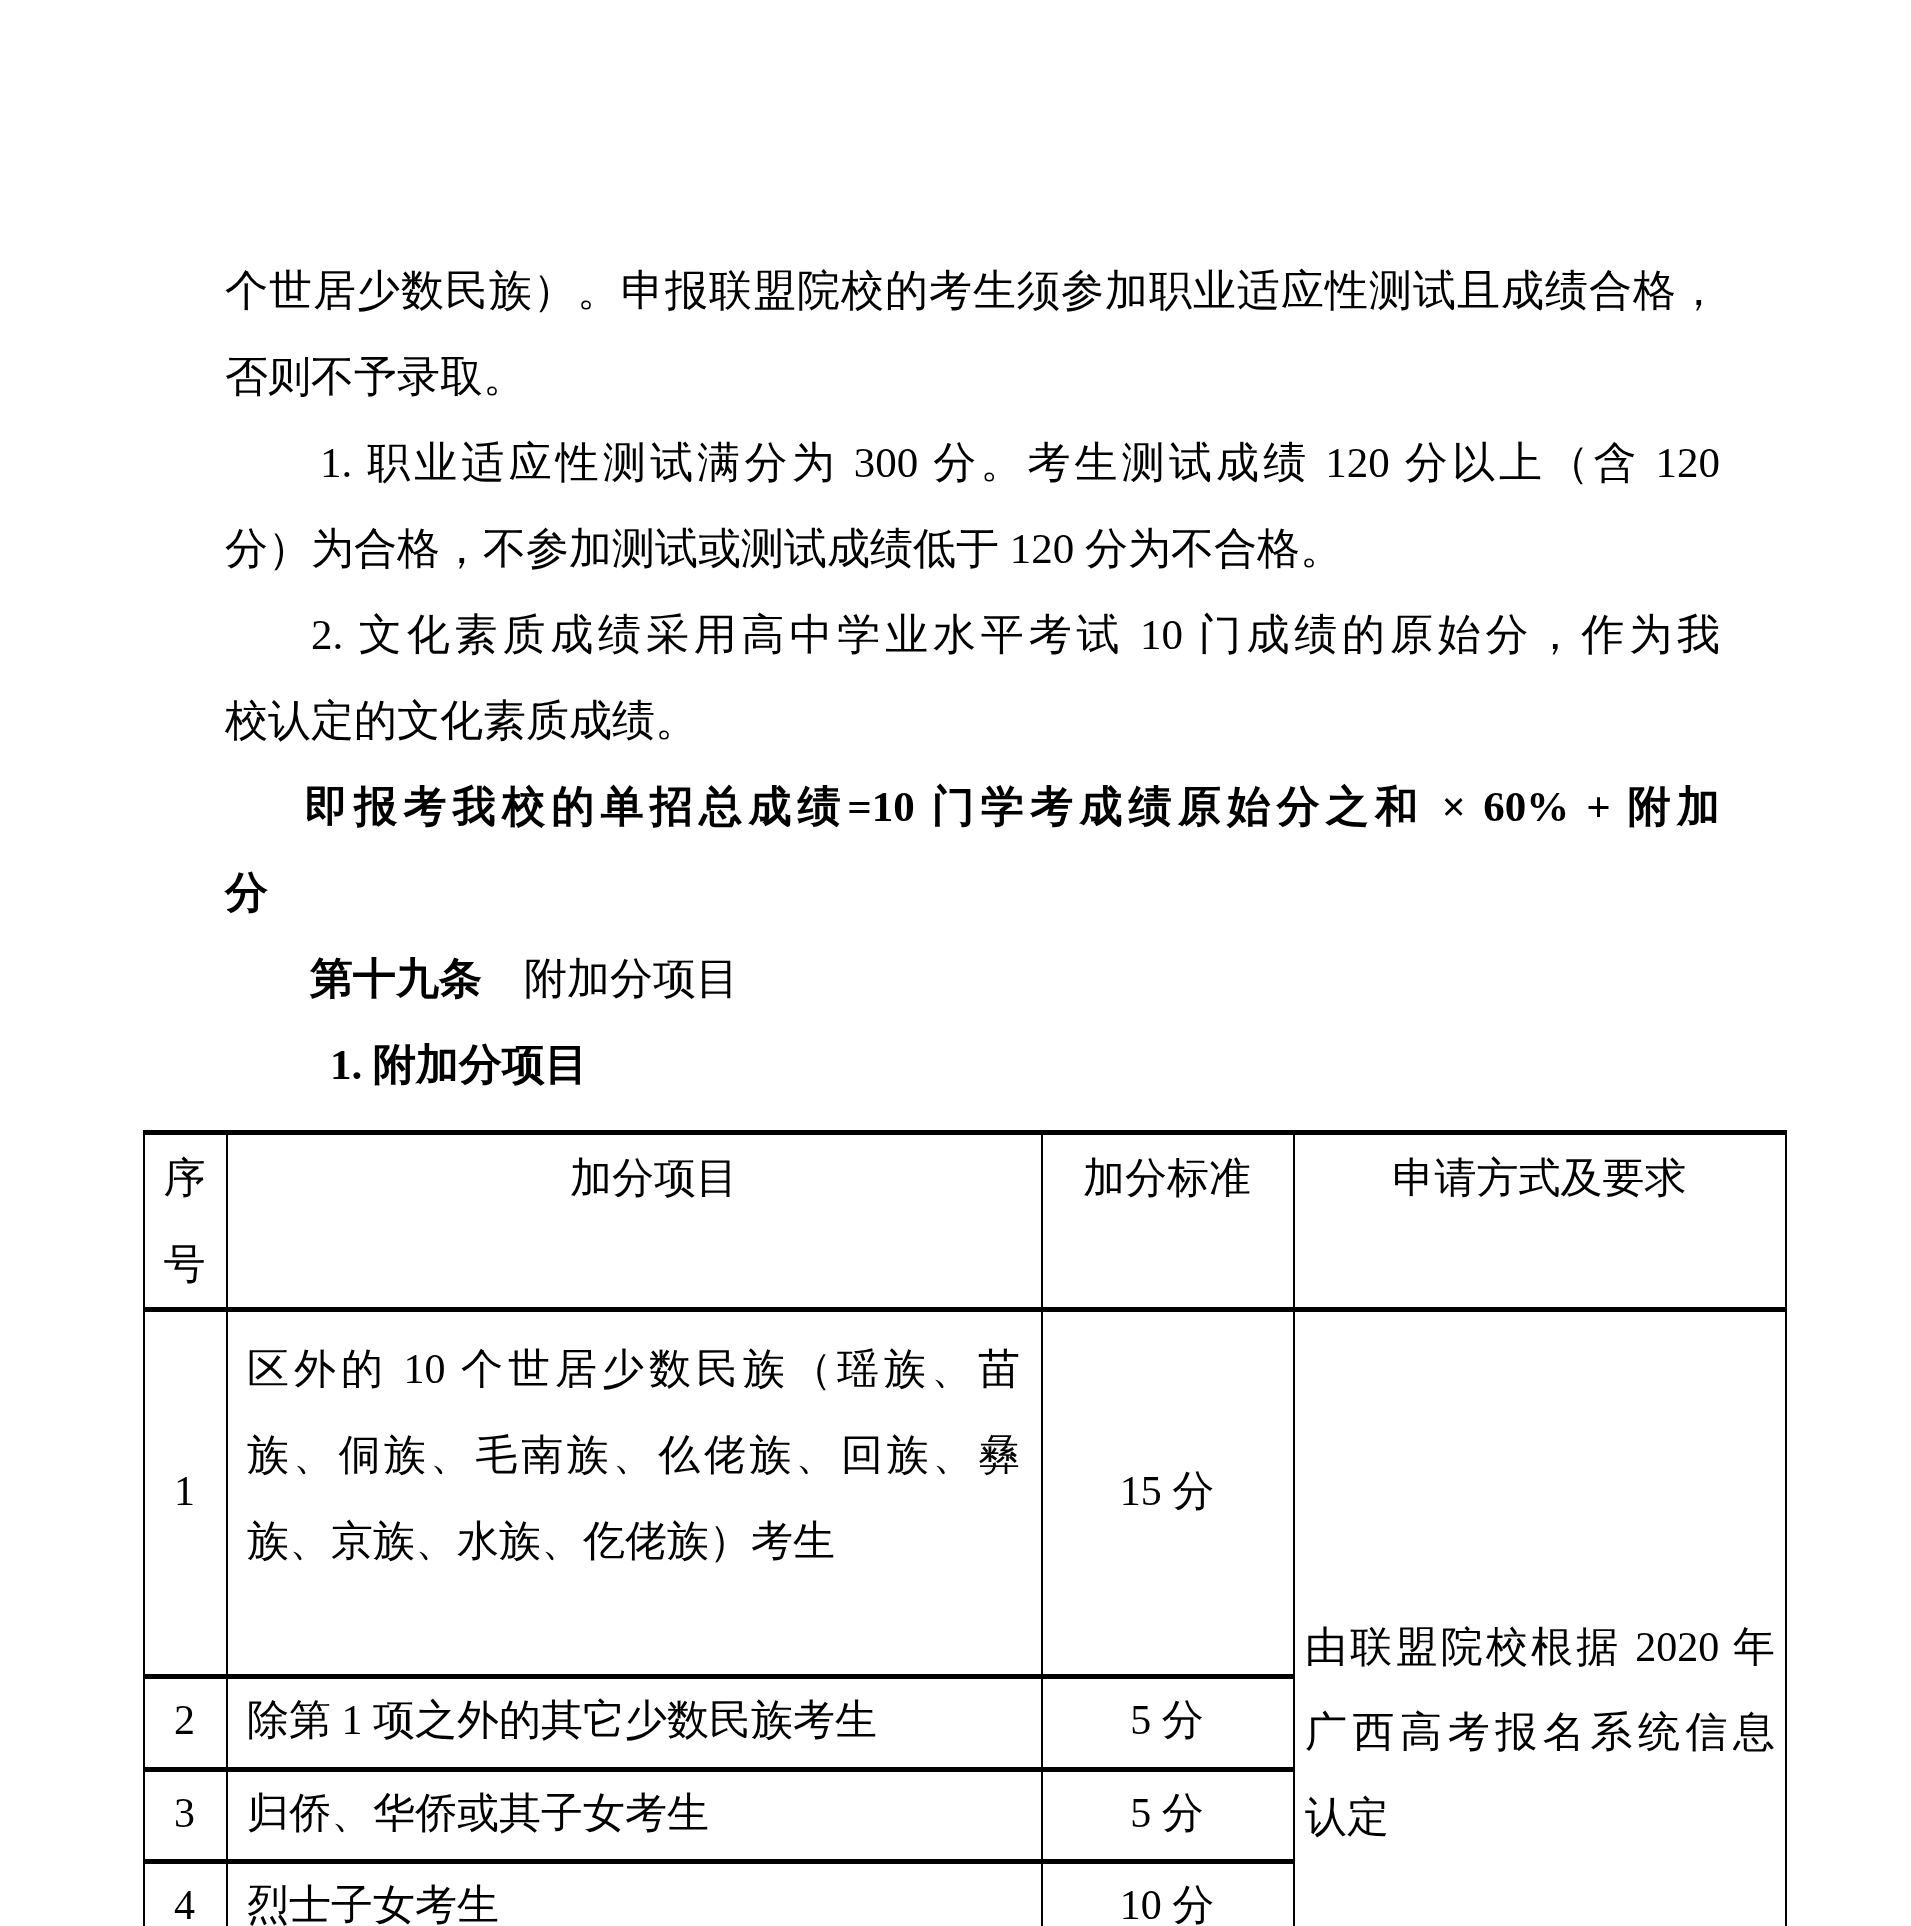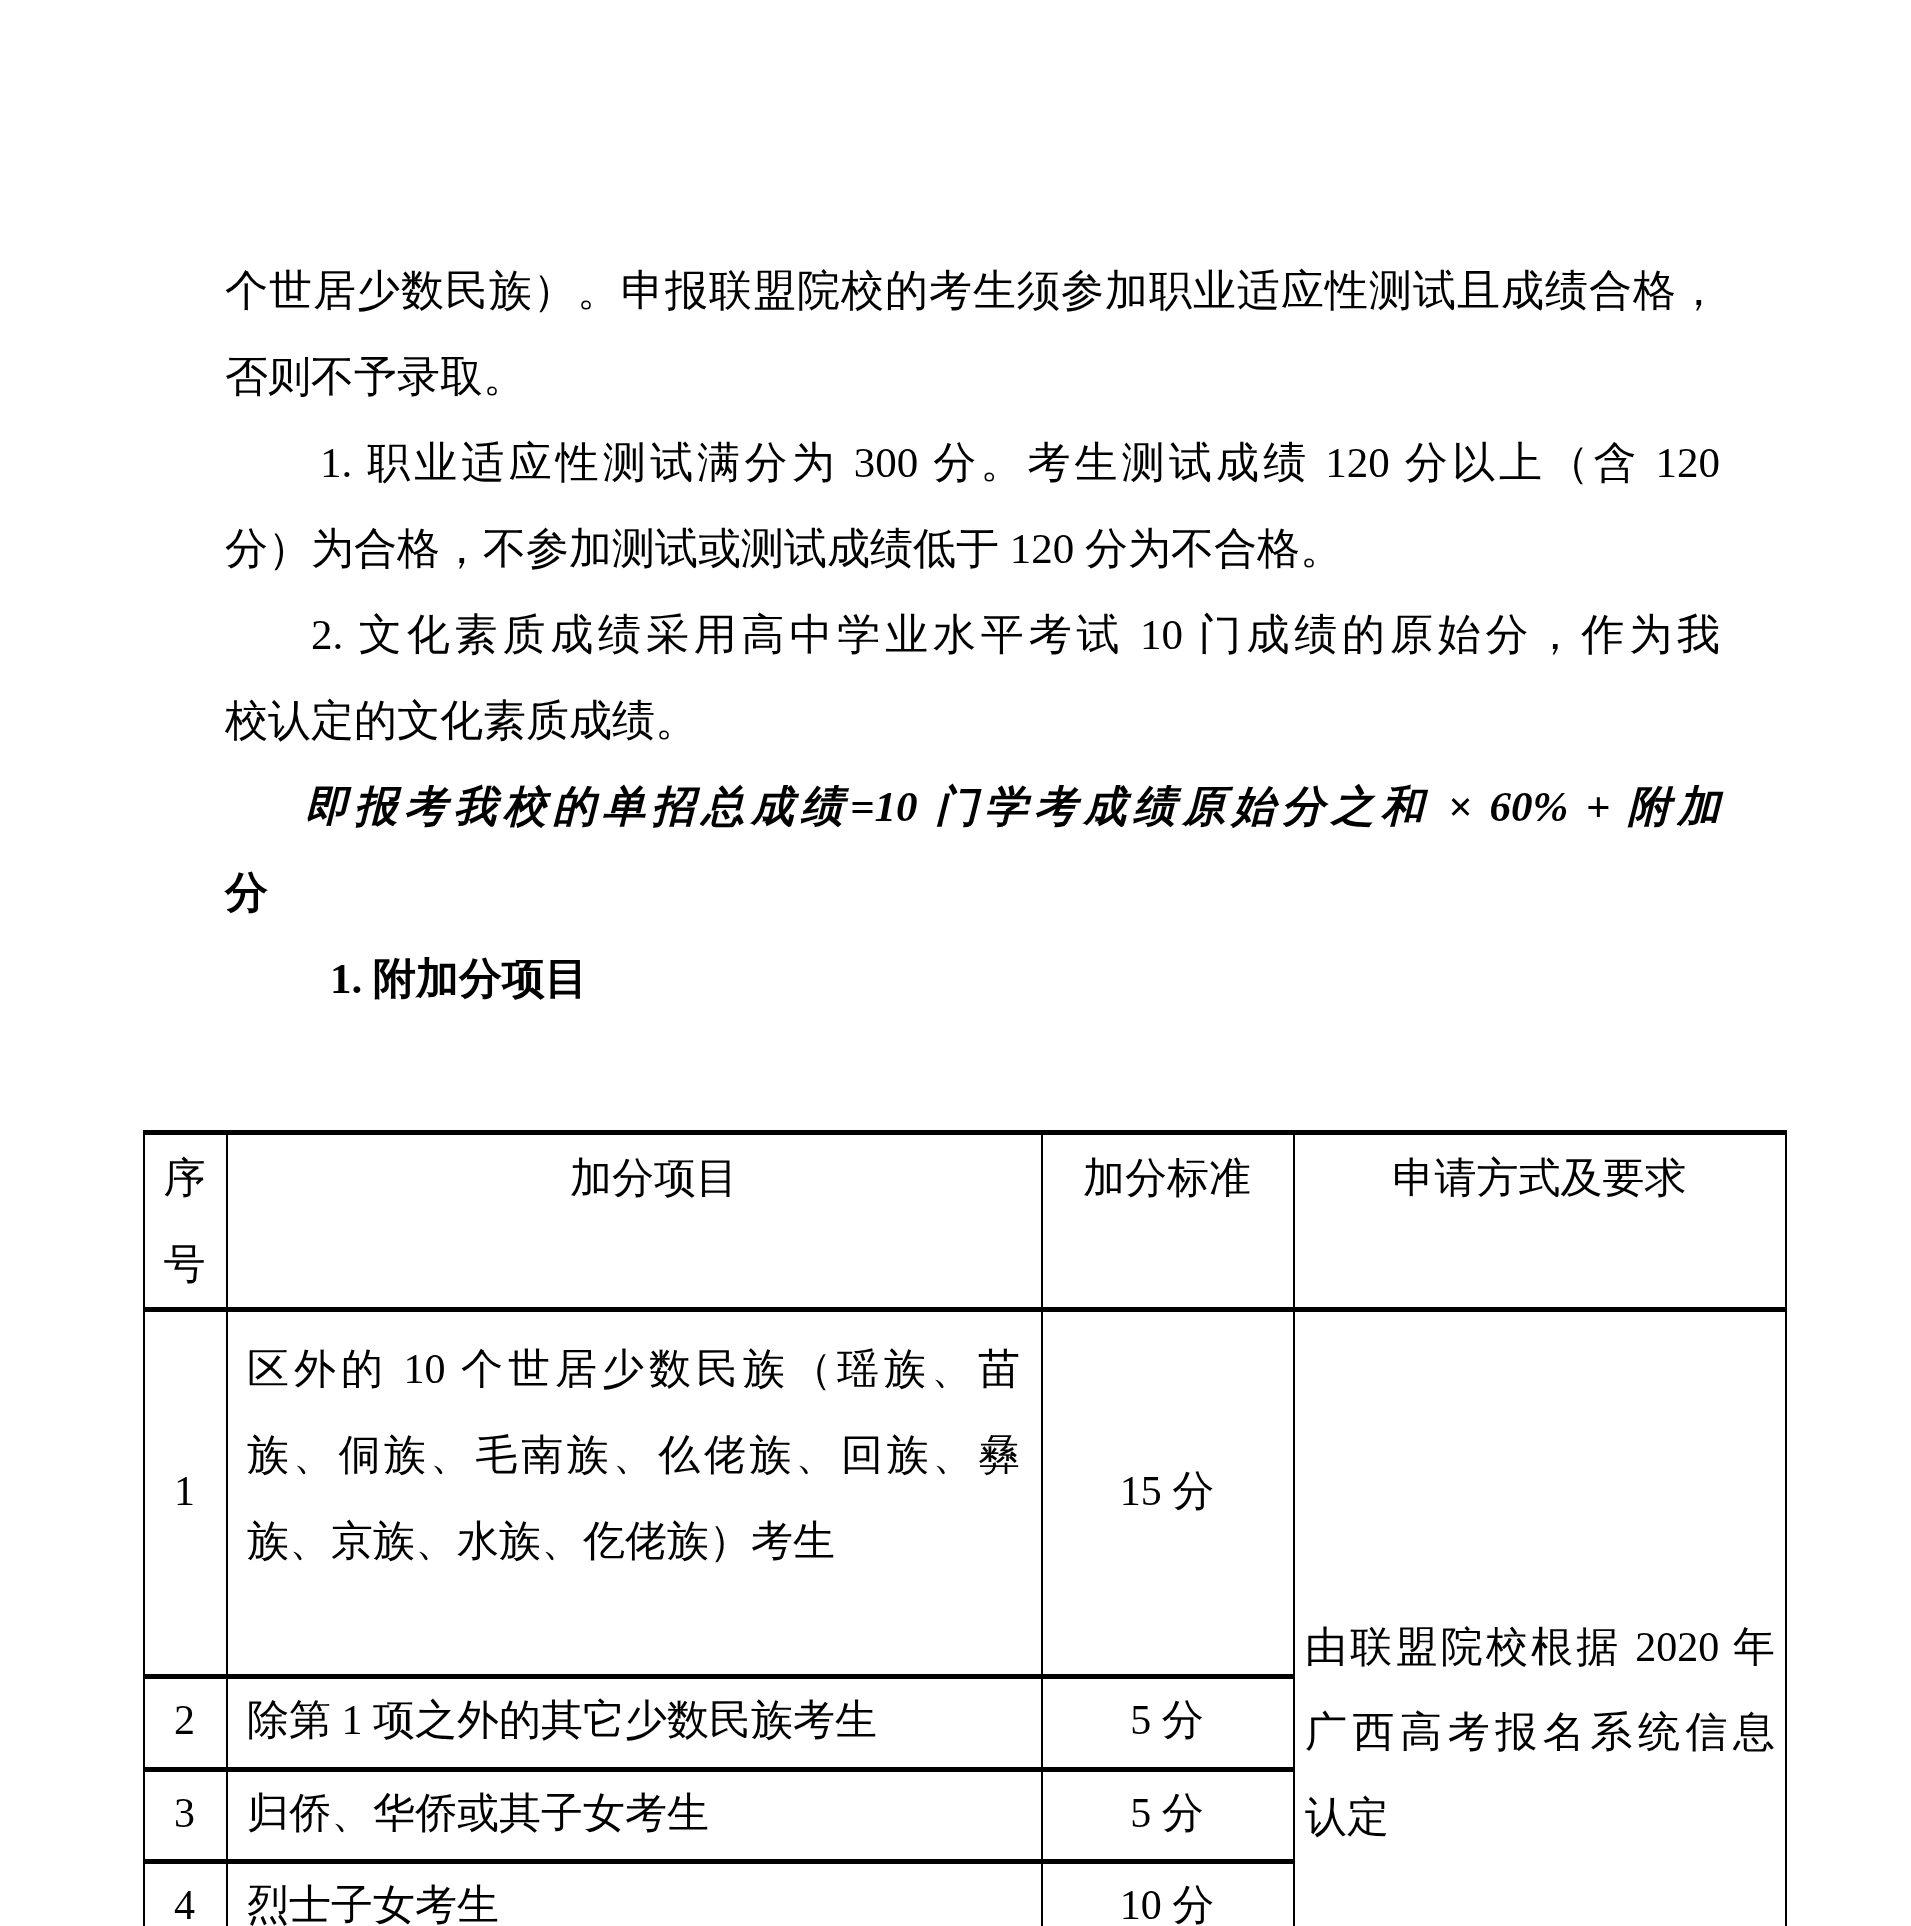--- a/index.html
+++ b/index.html
@@ -12,21 +12,21 @@
     font-family: "Liberation Serif", "DejaVu Serif", serif;
     overflow: hidden;
   }
   
   .body-block { position: absolute; left: 225px; top: 248px; width: 1495px; }
   .bline { font-size: 43px; height: 86px; line-height: 86px; white-space: normal; overflow: visible; }
   .fill { text-align: justify; text-align-last: justify; }
   .bold { font-weight: bold; }
   .ind-l3 { padding-left: 95px; }
   .ind-l5 { padding-left: 86px; }
-  .ind-l7 { padding-left: 80px; font-style: italic; }
+  .ind-l7 { padding-left: 80px; }
   .ind-l9 { padding-left: 85px; }
   .ind-l10 { padding-left: 105px; font-weight: bold; }
   .article-gap { margin-left: 42px; }
   
   .tbl { position: absolute; left: 143px; top: 1130px; width: 1644px; height: 1267px; overflow: hidden; }
   .hb, .vb { position: absolute; background: #000000; }
   .tcell { position: absolute; font-size: 42px; }
   .c { text-align: center; }
   .tline { height: 86px; line-height: 86px; }
   .mline { height: 85px; line-height: 85px; }
@@ -38,20 +38,23 @@
 
   <div class="body-block">
     <div class="bline fill">个世居少数民族）。申报联盟院校的考生须参加职业适应性测试且成绩合格，</div>
     <div class="bline">否则不予录取。</div>
     <div class="bline fill ind-l3">1. 职业适应性测试满分为 300 分。考生测试成绩 120 分以上（含 120</div>
     <div class="bline">分）为合格，不参加测试或测试成绩低于 120 分为不合格。</div>
     <div class="bline fill ind-l5">2. 文化素质成绩采用高中学业水平考试 10 门成绩的原始分，作为我</div>
     <div class="bline">校认定的文化素质成绩。</div>
     <div class="bline fill bold ind-l7">即报考我校的单招总成绩=10 门学考成绩原始分之和 × 60% + 附加</div>
     <div class="bline bold">分</div>
+    <div class="bline ind-l9">
+      <span class="bold">第十九条</span><span class="article-gap">附加分项目</span>
+    </div>
     <div class="bline ind-l10">1. 附加分项目</div>
   </div>
 
   <div class="tbl">
 
     <div class="hb" style="left:0;top:0;width:1644px;height:4.6px;"></div>
     <div class="hb" style="left:0;top:177px;width:1644px;height:4.6px;"></div>
     <div class="hb" style="left:0;top:544px;width:1152px;height:4.6px;"></div>
     <div class="hb" style="left:0;top:637px;width:1152px;height:4.6px;"></div>
     <div class="hb" style="left:0;top:729px;width:1152px;height:4.6px;"></div>

